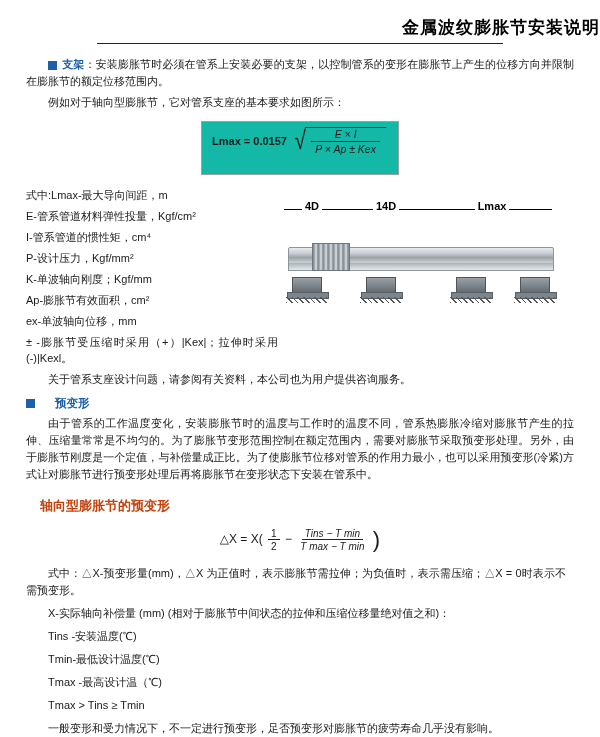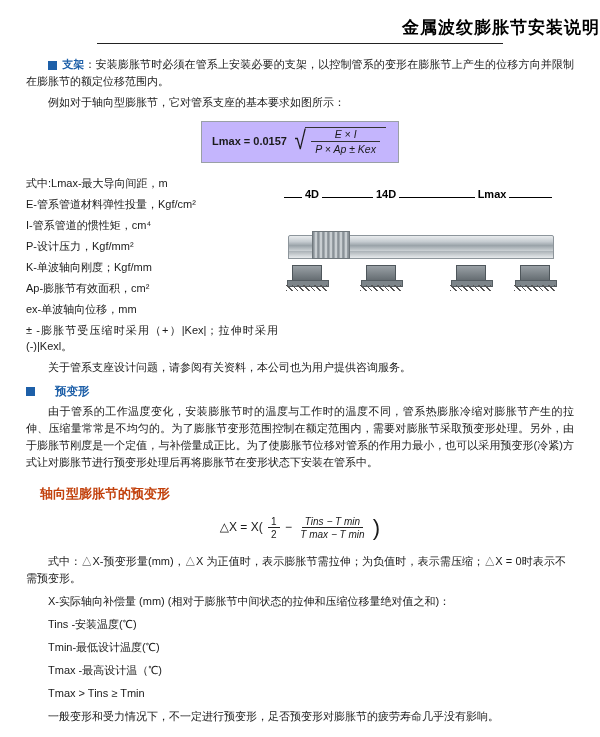--- a/index.html
+++ b/index.html
@@ -82,25 +82,25 @@
     margin: 14px 0 10px 0;
     padding-left: 14px;
   }
   .formula-wrap {
     display: flex;
     justify-content: center;
     margin: 10px 0 12px 0;
   }
   .formula-box {
     border: 1px solid #9aa0a6;
-    padding: 5px 12px 7px 10px;
+    padding: 5px 12px 19px 10px;
     display: flex;
     align-items: center;
     font-size: 11px;
-    background: #c4b5fd;
+    background: #14b8a6;
   }
   .formula-box .lhs {
     font-weight: bold;
     margin-right: 6px;
     white-space: nowrap;
   }
   .radical {
     display: flex;
     align-items: stretch;
   }

